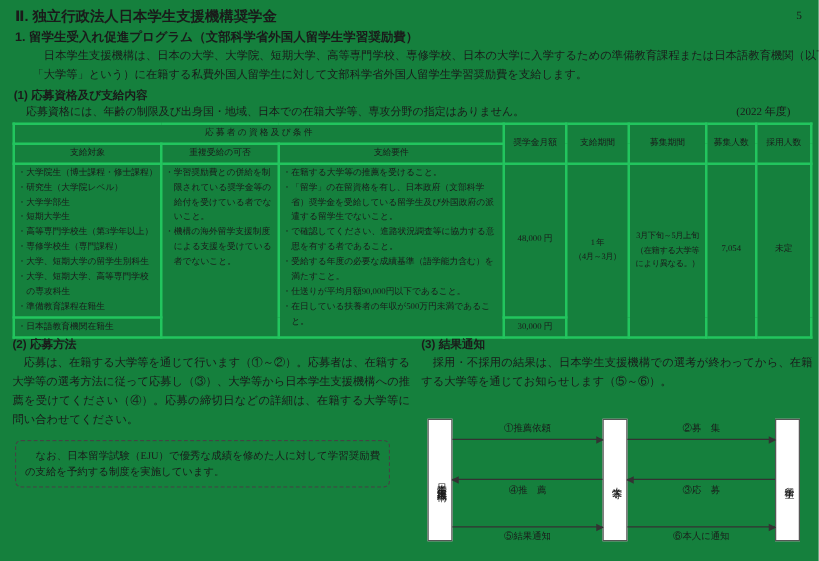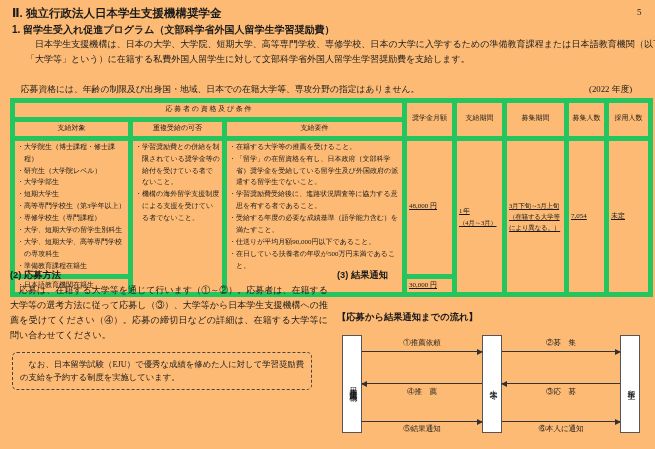--- a/index.html
+++ b/index.html
@@ -1,34 +1,34 @@
 <!DOCTYPE html>
 <html><head>
 <meta charset="utf-8">
 <style>
   * { margin:0; padding:0; box-sizing:border-box; }
   html,body { background:#e8e8e8; }
   .page {
-    position:relative; width:655px; height:449px; background:#fdba74;
+    position:relative; width:655px; height:449px; background:#15803d;
     font-family:"Liberation Serif","DejaVu Serif",serif; color:#1a1a1a;
     overflow:hidden; margin:0 auto;
   }
   .abs { position:absolute; }
   .h1 { font-family:"Liberation Sans","DejaVu Sans",sans-serif; font-weight:bold; font-size:11.5px; }
   .h2 { font-family:"Liberation Sans","DejaVu Sans",sans-serif; font-weight:bold; font-size:10px; }
   .sec-h { font-family:"Liberation Sans","DejaVu Sans",sans-serif; font-weight:bold; font-size:9.3px; }
   .pagenum { font-size:9px; }
   .para { font-size:9px; line-height:15px; text-align:justify; }
   .small-note { font-size:8.8px; }
 
   table.main { border-collapse:collapse; table-layout:fixed; font-size:7px; line-height:1.7; }
-  table.main th, table.main td { border:5px solid #22c55e; padding:1px 2px; }
+  table.main th, table.main td { border:2px solid #22c55e; padding:1px 2px; }
   table.main th { font-weight:normal; text-align:center; vertical-align:middle; }
   td.list-cell { vertical-align:top; padding:2px 3px 1px 3px; }
-  td.center-cell { vertical-align:middle;text-decoration:underline; }
+  td.center-cell { text-align:center; vertical-align:middle; }
   .pre { white-space:pre-line; }
   .tight { letter-spacing:-0.3px; font-size:6.6px; }
   .hang { padding-left:7px; text-indent:-7px; }
 
   .note-box {
     border:1px dashed #444; border-radius:5px; padding:5px 7px;
     font-size:8.3px; line-height:13px; text-align:justify;
   }
 
   .flow { position:absolute; }
@@ -51,20 +51,21 @@
 </head>
 <body>
 
 <div class="page">
 
   <div class="abs h1" style="left:12px; top:6px;">Ⅱ. 独立行政法人日本学生支援機構奨学金</div>
   <div class="abs pagenum" style="left:637px; top:7px;">5</div>
   <div class="abs h2" style="left:12px; top:23px;text-align:right;">1. 留学生受入れ促進プログラム（文部科学省外国人留学生学習奨励費）</div>
   <div class="abs para" style="left:26px; top:37px; width:636px;">　日本学生支援機構は、日本の大学、大学院、短期大学、高等専門学校、専修学校、日本の大学に入学するための準備教育課程または日本語教育機関（以下「大学等」という）に在籍する私費外国人留学生に対して文部科学省外国人留学生学習奨励費を支給します。</div>
 
+  <div class="abs sec-h" style="left:11px; top:70px;">(1) 応募資格及び支給内容</div>
   <div class="abs small-note" style="left:12px; top:84px;">　応募資格には、年齢の制限及び出身国・地域、日本での在籍大学等、専攻分野の指定はありません。</div>
   <div class="abs small-note" style="left:589px; top:84px;">(2022 年度)</div>
 
   <table class="main abs" style="left:10px; top:98px; width:638px;">
     <colgroup>
       <col style="width:118px">
         <col style="width:94px">
         <col style="width:180px">
       <col style="width:50px">
         <col style="width:50px">
@@ -98,21 +99,21 @@
           <div class="hang">・大学、短期大学、高等専門学校の専攻科生</div>
           <div class="hang">・準備教育課程在籍生</div>
         </td>
         <td class="list-cell" rowspan="2">
           <div class="hang">・学習奨励費との併給を制限されている奨学金等の給付を受けている者でないこと。</div>
           <div class="hang">・機構の海外留学支援制度による支援を受けている者でないこと。</div>
         </td>
         <td class="list-cell" rowspan="2">
           <div class="hang">・在籍する大学等の推薦を受けること。</div>
           <div class="hang">・「留学」の在留資格を有し、日本政府（文部科学省）奨学金を受給している留学生及び外国政府の派遣する留学生でないこと。</div>
-          <div class="hang">・学習奨励費受給後に、進路状況調査等に協力する意思を有する者であること。</div>
+          <div class="hang">・で確認してください、進路状況調査等に協力する意思を有する者であること。</div>
           <div class="hang">・受給する年度の必要な成績基準（語学能力含む）を満たすこと。</div>
           <div class="hang">・仕送りが平均月額90,000円以下であること。</div>
           <div class="hang">・在日している扶養者の年収が500万円未満であること。</div>
         </td>
         <td class="center-cell">48,000 円</td>
         <td class="center-cell pre tight" rowspan="2">1 年
 （4月～3月）</td>
         <td class="center-cell pre tight" rowspan="2">3月下旬～5月上旬
 （在籍する大学等
 により異なる。）</td>
@@ -129,21 +130,21 @@
   </table>
 
   <div class="abs sec-h" style="left:10px; top:269px;">(2) 応募方法</div>
   <div class="abs para" style="left:10px; top:283px; width:318px;">　応募は、在籍する大学等を通じて行います（①～②）。応募者は、在籍する大学等の選考方法に従って応募し（③）、大学等から日本学生支援機構への推薦を受けてください（④）。応募の締切日などの詳細は、在籍する大学等に問い合わせてください。</div>
 
   <div class="abs note-box" style="left:12px; top:352px; width:300px;">
     <div>　なお、日本留学試験（EJU）で優秀な成績を修めた人に対して学習奨励費の支給を予約する制度を実施しています。</div>
   </div>
 
   <div class="abs sec-h" style="left:337px; top:269px;">(3) 結果通知</div>
-  <div class="abs sec-h" style="left:337px; top:311px;">【応募から結果通知までの流れ】</div>
+  <div class="abs para" style="left:337px; top:283px; width:313px;">　採用・不採用の結果は、日本学生支援機構での選考が終わってから、在籍する大学等を通じてお知らせします（⑤～⑥）。</div>
 
   <div class="flow" style="left:340px; top:327px; width:302px; height:120px;">
     <div class="vbox" style="left:2px;">日本学生支援機構</div>
     <div class="vbox" style="left:142px;">大学等</div>
     <div class="vbox" style="left:280px;">留学生</div>
 
     <div class="flow-label" style="left:22px; top:11px; width:120px;">①推薦依頼</div>
     <div class="arrow right" style="left:22px; top:24px; width:120px;"></div>
     <div class="flow-label" style="left:162px; top:11px; width:118px;">②募　集</div>
     <div class="arrow right" style="left:162px; top:24px; width:118px;"></div>

